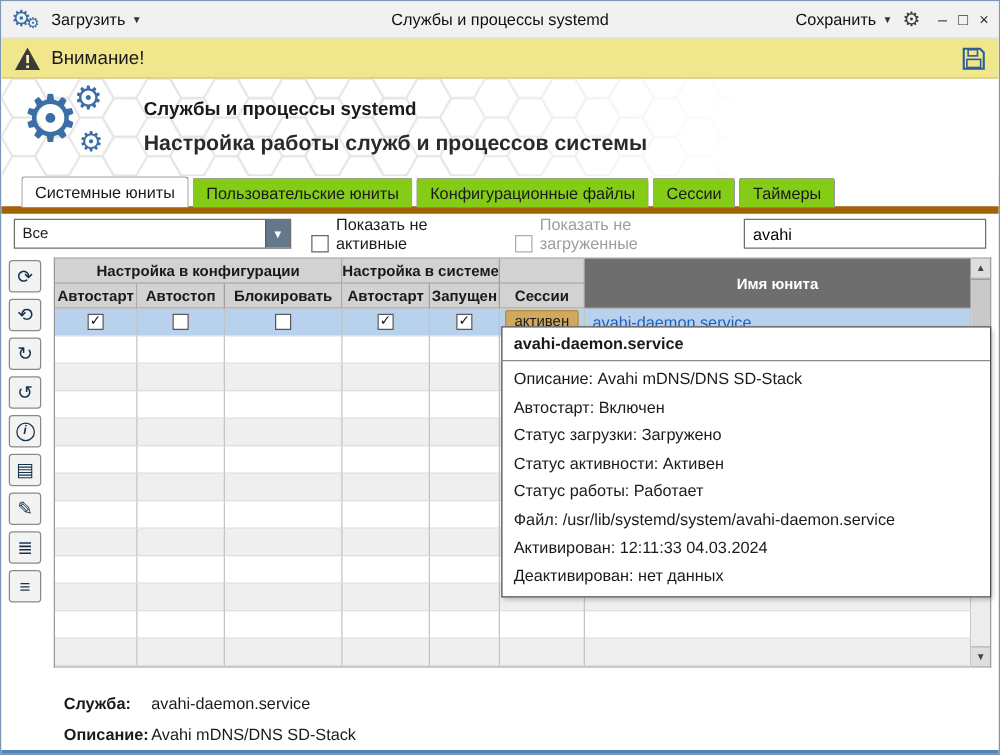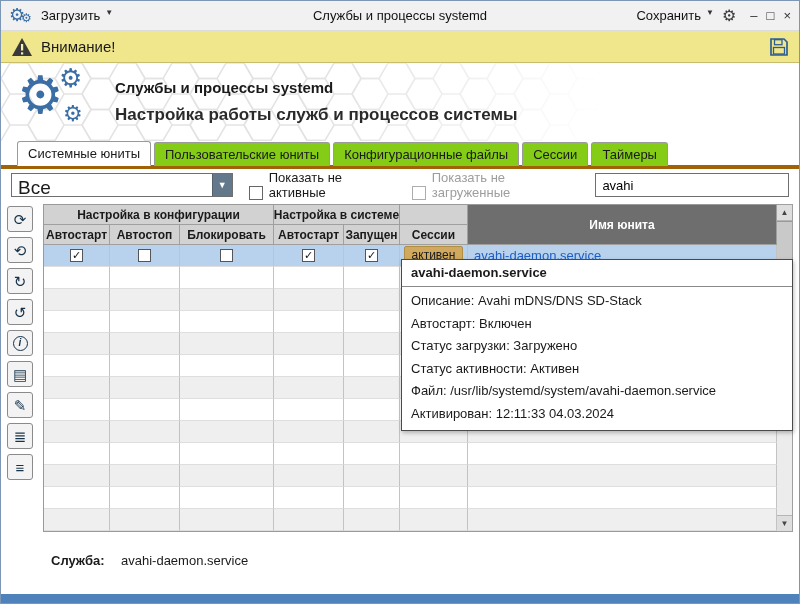--- a/index.html
+++ b/index.html
@@ -10,21 +10,21 @@
 
   
   .titlebar { flex:0 0 30px; background:#f1f1f1; border-bottom:1px solid #dcdcdc;
               display:flex; align-items:center; padding:0 8px; }
   .tb-side { display:flex; align-items:center; gap:8px; width:210px; }
   .tb-side.right { justify-content:flex-end; }
   .tb-title { flex:1; text-align:center; font-size:13px; color:#111; }
   .appgears { position:relative; width:24px; height:22px; }
   .appgears .g1 { position:absolute; left:0; top:-1px; font-size:18px; color:#3a6ea5; }
   .appgears .g2 { position:absolute; left:12px; top:6px; font-size:12px; color:#3a6ea5; }
-  .flatbtn { background:none; border:none; font:inherit; display:flex; align-items:flex-start;
+  .flatbtn { background:none; border:none; font:inherit; display:flex; align-items:center;
              gap:5px; cursor:default; color:#111; }
   .caret { font-size:8px; color:#333; }
   .tb-gear { font-size:16px; color:#3c3c3c; }
   .winctrls { display:flex; align-items:center; gap:9px; margin-left:6px; color:#333; }
   .winctrls span { font-size:13px; line-height:1; }
 
   
   .warnbar { flex:0 0 32px; background:var(--warning-bg,#f0e68c); border-bottom:1px solid #c8bc6d;
              display:flex; align-items:center; gap:8px; padding:0 10px; }
   .warn-text { font-size:15px; color:#1a1a1a; }
@@ -37,31 +37,31 @@
                   gap:20px; padding-left:16px; }
   .herogears { position:relative; width:78px; height:66px; }
   .herogears .g1 { position:absolute; left:0; top:-4px; font-size:52px; color:#3a6ea5; }
   .herogears .g2 { position:absolute; left:42px; top:-6px; font-size:26px; color:#3a6ea5; }
   .herogears .g3 { position:absolute; left:46px; top:32px; font-size:22px; color:#3a6ea5; }
   .hero-title { font-size:15px; font-weight:bold; margin-bottom:9px; }
   .hero-sub { font-size:17px; font-weight:bold; color:#2a2a2a; }
 
   
   .tabs { flex:0 0 27px; display:flex; align-items:flex-end; padding-left:16px;
-          border-bottom:4px solid #a16207; }
+          border-bottom:6px solid #a16207; }
   .tab { border:1px solid #9a9a9a; border-bottom:none; background:#84cc16;
          padding:4px 10px 4px; margin-right:3px; font-size:13px;
          border-radius:3px 3px 0 0; margin-bottom:-1px; cursor:default; }
   .tab.active { background:#fff; border-bottom:1px solid #fff; }
 
   
   .filterbar { flex:0 0 32px; display:flex; align-items:center; gap:16px; padding:0 10px; }
   .combo { width:232px; height:24px; border:1px solid #6f6f6f; background:#fff;
            display:flex; align-items:stretch; }
-  .combo-val { flex:1; padding:3px 6px; font-size:19px; }
+  .combo-val { flex:1; padding:3px 6px; font-size:12px; }
   .combo-btn { width:20px; background:#64788c; color:#fff; display:flex; align-items:center;
                justify-content:center; font-size:9px; border-left:1px solid #52606f; }
   .cb { display:flex; align-items:flex-end; gap:6px; cursor:default; }
   .cb .box { width:14px; height:14px; border:1px solid #666; background:#fff; flex:0 0 14px; }
   .cb.disabled { color:#9d9d9d; }
   .cb.disabled .box { border-color:#adadad; }
   .search { margin-left:auto; width:202px; height:24px; border:1px solid #6f6f6f;
             padding:0 6px; font:inherit; }
 
   
@@ -413,28 +413,34 @@
         <div class="sbtn down">▼</div>
       </div>
 
       <div class="tooltip">
         <div class="tt-title">avahi-daemon.service</div>
         <div class="tt-body">
           <div class="tt-line">Описание: Avahi mDNS/DNS SD-Stack</div>
           <div class="tt-line">Автостарт: Включен</div>
           <div class="tt-line">Статус загрузки: Загружено</div>
           <div class="tt-line">Статус активности: Активен</div>
+          <div class="tt-line">Статус работы: Работает</div>
           <div class="tt-line">Файл: /usr/lib/systemd/system/avahi-daemon.service</div>
           <div class="tt-line">Активирован: 12:11:33 04.03.2024</div>
+          <div class="tt-line">Деактивирован: нет данных</div>
         </div>
       </div>
     </div>
   </div>
 
   <div class="footer">
     <div class="frow">
       <span class="flabel">Служба:</span>
       <span>avahi-daemon.service</span>
     </div>
+    <div class="frow">
+      <span class="flabel">Описание:</span>
+      <span>Avahi mDNS/DNS SD-Stack</span>
+    </div>
   </div>
 
   <div class="bottombar"></div>
 </div>
 
 </body></html>

